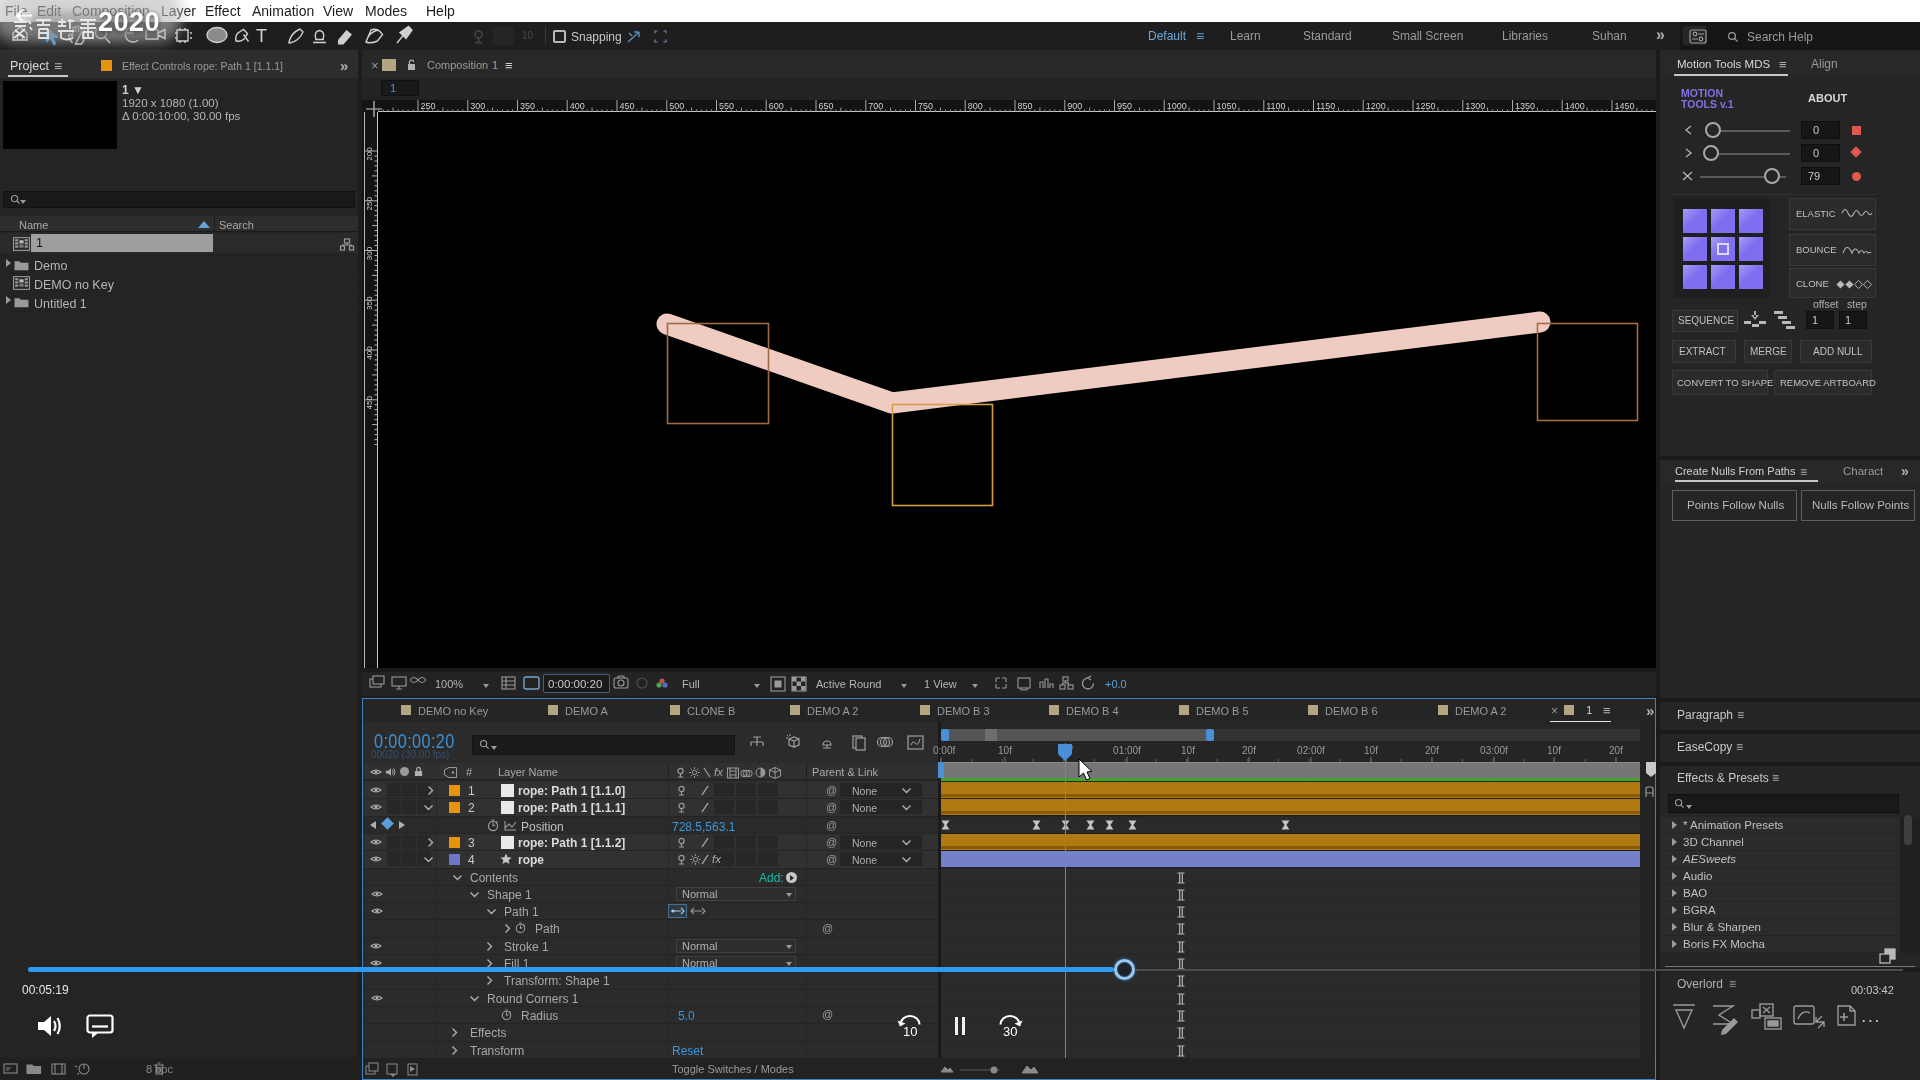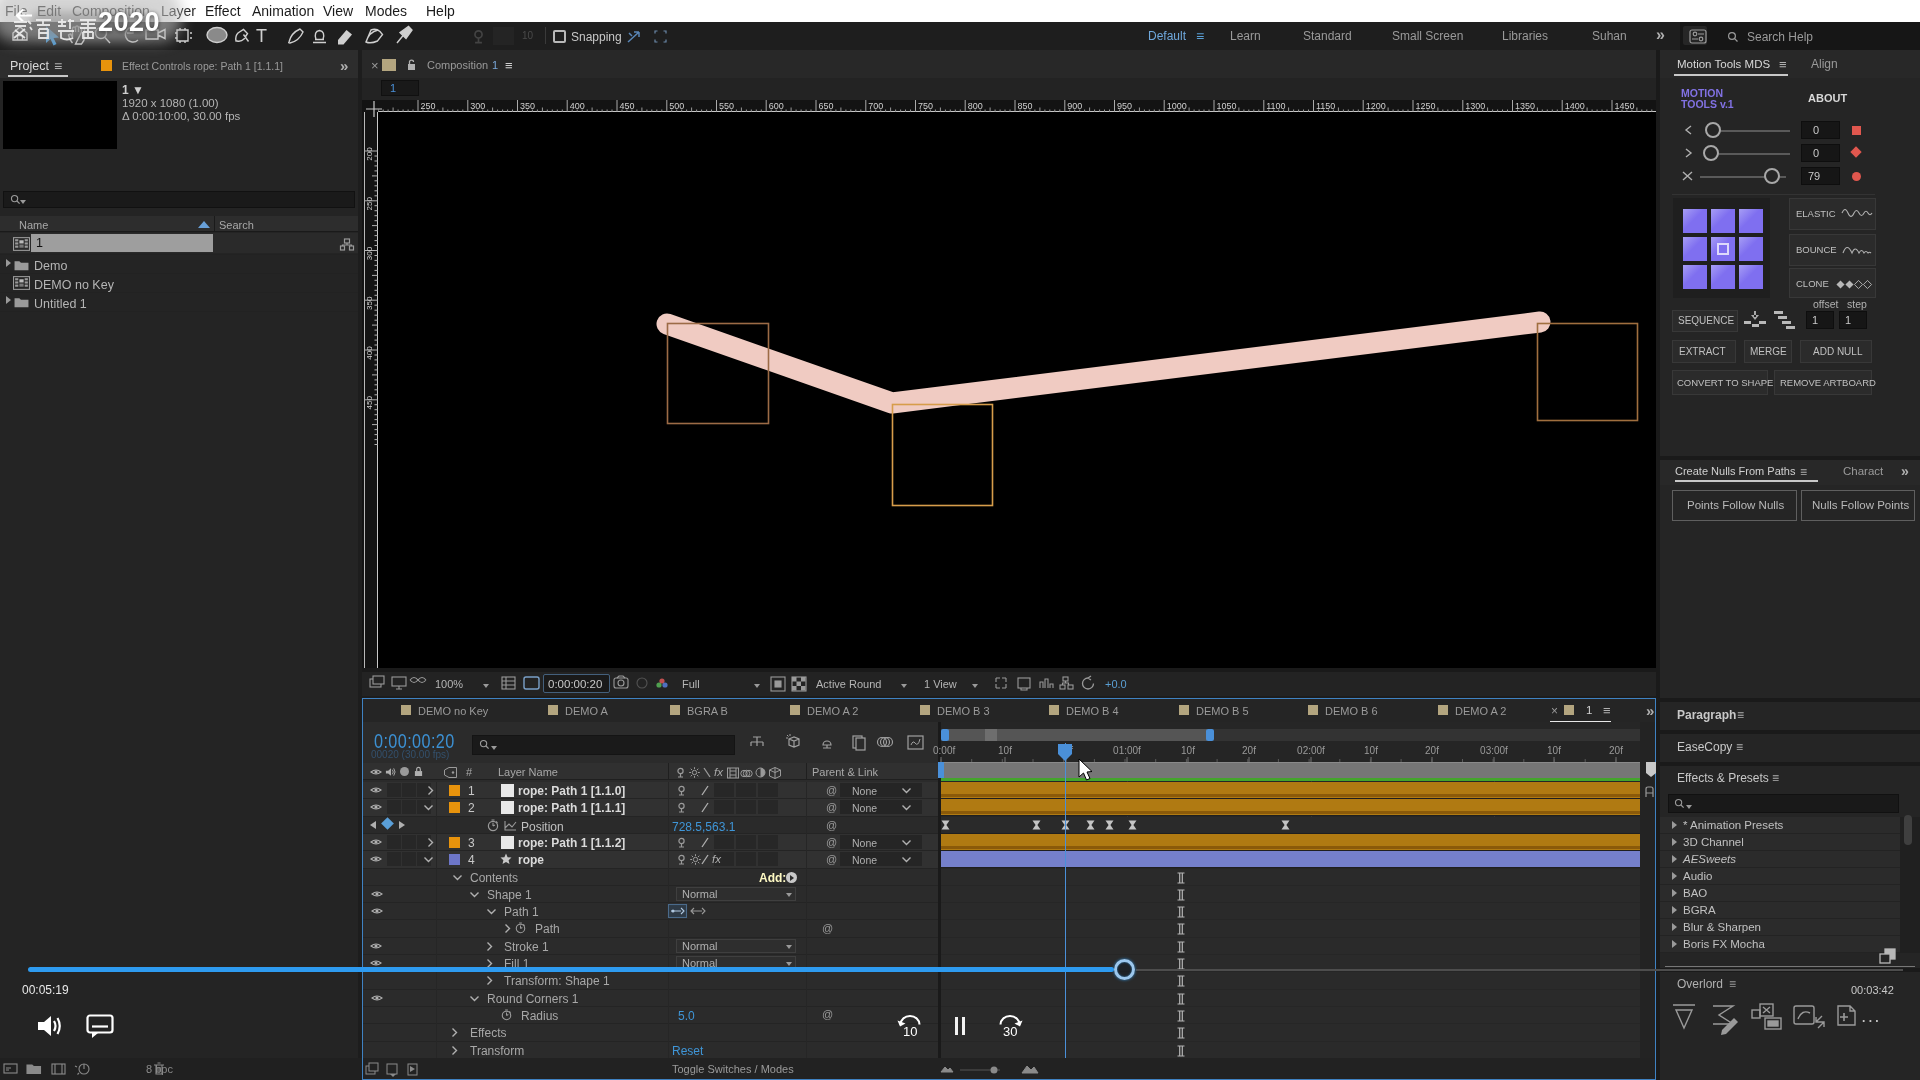--- a/index.html
+++ b/index.html
@@ -653,21 +653,21 @@
 <path d="M98 4 a5.5 5.5 0 1 0 5.5 5.5 M98 4 l3 -2 M98 4 l3 2" stroke-width="1.3"></path>
 </svg>
 <div class="t" style="left:1105px;top:679px;font-size:11px;color:#5a9fd4;font-weight:normal;">+0.0</div>
 <div class="abs" style="left:362px;top:698px;width:1294px;height:382px;background:#262626;border:1px solid #3f82c2;"></div>
 <div class="abs" style="left:363px;top:699px;width:1292px;height:23px;background:#252525;"></div>
 <div class="abs" style="left:401px;top:705px;width:10px;height:10px;background:#b3a57f;"></div>
 <div class="t" style="left:418px;top:706px;font-size:11px;color:#9a9a9a;font-weight:normal;">DEMO no Key</div>
 <div class="abs" style="left:548px;top:705px;width:10px;height:10px;background:#b3a57f;"></div>
 <div class="t" style="left:565px;top:706px;font-size:11px;color:#9a9a9a;font-weight:normal;">DEMO A</div>
 <div class="abs" style="left:670px;top:705px;width:10px;height:10px;background:#b3a57f;"></div>
-<div class="t" style="left:687px;top:706px;font-size:11px;color:#9a9a9a;font-weight:normal;">BGRA B</div>
+<div class="t" style="left:687px;top:706px;font-size:11px;color:#9a9a9a;font-weight:normal;">CLONE B</div>
 <div class="abs" style="left:790px;top:705px;width:10px;height:10px;background:#b3a57f;"></div>
 <div class="t" style="left:807px;top:706px;font-size:11px;color:#9a9a9a;font-weight:normal;">DEMO A 2</div>
 <div class="abs" style="left:920px;top:705px;width:10px;height:10px;background:#b3a57f;"></div>
 <div class="t" style="left:937px;top:706px;font-size:11px;color:#9a9a9a;font-weight:normal;">DEMO B 3</div>
 <div class="abs" style="left:1049px;top:705px;width:10px;height:10px;background:#b3a57f;"></div>
 <div class="t" style="left:1066px;top:706px;font-size:11px;color:#9a9a9a;font-weight:normal;">DEMO B 4</div>
 <div class="abs" style="left:1179px;top:705px;width:10px;height:10px;background:#b3a57f;"></div>
 <div class="t" style="left:1196px;top:706px;font-size:11px;color:#9a9a9a;font-weight:normal;">DEMO B 5</div>
 <div class="abs" style="left:1308px;top:705px;width:10px;height:10px;background:#b3a57f;"></div>
 <div class="t" style="left:1325px;top:706px;font-size:11px;color:#9a9a9a;font-weight:normal;">DEMO B 6</div>
@@ -903,21 +903,21 @@
 <svg class="ab" style="left:504px;top:820px" width="13" height="11" fill="none" stroke="#9a9a9a" stroke-width="1.1">
     <path d="M1 1 V10 H12 M1 8 L5 4 L8 7 L12 2"></path>
   </svg>
 <div class="t" style="left:521px;top:821px;font-size:12px;color:#c0c0c0;font-weight:normal;">Position</div>
 <div class="t" style="left:672px;top:821px;font-size:12px;color:#3f96d8;font-weight:normal;">728.5,563.1</div>
 <div class="t" style="left:826px;top:820px;font-size:11px;color:#9a9a9a;">@</div>
 <svg class="ab" style="left:452px;top:874px" width="11" height="7">
     <use href="#chd"></use>
   </svg>
 <div class="t" style="left:470px;top:872px;font-size:12px;color:#a8a8a8;font-weight:normal;">Contents</div>
-<div class="t" style="left:759px;top:872px;font-size:12px;color:#fef9c3;font-weight:bold;text-align:center;">Add:</div>
+<div class="t" style="left:759px;top:872px;font-size:12px;color:#14b8a6;font-weight:normal;text-align:center;">Add:</div>
 <div class="abs" style="left:786px;top:872px;width:11px;height:11px;border-radius:50%;background:#c8c8c8;"></div>
 <div class="abs" style="left:790px;top:875px;width:0;height:0;border-top:3px solid transparent;border-bottom:3px solid transparent;border-left:4px solid #2b2b2b;"></div>
 <svg class="ab" style="left:371px;top:890px;opacity:1.0" width="12" height="8">
     <use href="#eye"></use>
   </svg>
 <svg class="ab" style="left:469px;top:891px" width="11" height="7">
     <use href="#chd"></use>
   </svg>
 <div class="t" style="left:487px;top:889px;font-size:12px;color:#a8a8a8;font-weight:normal;">Shape 1</div>
 <div class="abs" style="left:676px;top:887px;width:120px;height:14px;background:#2e2e2e;border:1px solid #3f3f3f;"></div>
@@ -1264,21 +1264,21 @@
 <div class="t" style="left:1800px;top:466px;font-size:12px;color:#b0b0b0;font-weight:normal;">≡</div>
 <div class="abs" style="left:1675px;top:480px;width:143px;height:2px;background:#c8c8c8;"></div>
 <div class="t" style="left:1843px;top:466px;font-size:11.5px;color:#9a9a9a;font-weight:normal;">Charact</div>
 <div class="t" style="left:1901px;top:464px;font-size:14px;color:#b0b0b0;font-weight:bold;">»</div>
 <div class="abs" style="left:1672px;top:490px;width:125px;height:31px;background:transparent;border:1px solid #5f5f5f;"></div>
 <div class="t" style="left:1687px;top:500px;font-size:11.5px;color:#b8b8b8;font-weight:normal;">Points Follow Nulls</div>
 <div class="abs" style="left:1801px;top:490px;width:114px;height:31px;background:transparent;border:1px solid #5f5f5f;"></div>
 <div class="t" style="left:1812px;top:500px;font-size:11.5px;color:#b8b8b8;font-weight:normal;">Nulls Follow Points</div>
 <div class="abs" style="left:1656px;top:698px;width:264px;height:4px;background:#1a1a1a;"></div>
 <div class="abs" style="left:1660px;top:702px;width:260px;height:28px;background:#252525;"></div>
-<div class="t" style="left:1677px;top:709px;font-size:12px;color:#c8c8c8;font-weight:bold;">Paragraph</div>
+<div class="t" style="left:1677px;top:709px;font-size:12px;color:#c8c8c8;font-weight:normal;">Paragraph</div>
 <div class="t" style="left:1737px;top:709px;font-size:12px;color:#b0b0b0;font-weight:normal;">≡</div>
 <div class="abs" style="left:1656px;top:730px;width:264px;height:4px;background:#1a1a1a;"></div>
 <div class="abs" style="left:1660px;top:734px;width:260px;height:28px;background:#252525;"></div>
 <div class="t" style="left:1677px;top:741px;font-size:12px;color:#c8c8c8;font-weight:normal;">EaseCopy</div>
 <div class="t" style="left:1736px;top:741px;font-size:12px;color:#b0b0b0;font-weight:normal;">≡</div>
 <div class="abs" style="left:1656px;top:762px;width:264px;height:4px;background:#1a1a1a;"></div>
 <div class="abs" style="left:1660px;top:766px;width:260px;height:202px;background:#252525;"></div>
 <div class="t" style="left:1677px;top:772px;font-size:12px;color:#c8c8c8;font-weight:normal;">Effects &amp; Presets</div>
 <div class="t" style="left:1772px;top:772px;font-size:12px;color:#b0b0b0;font-weight:normal;">≡</div>
 <div class="abs" style="left:1668px;top:794px;width:231px;height:19px;background:#191919;border:1px solid #111;"></div>

